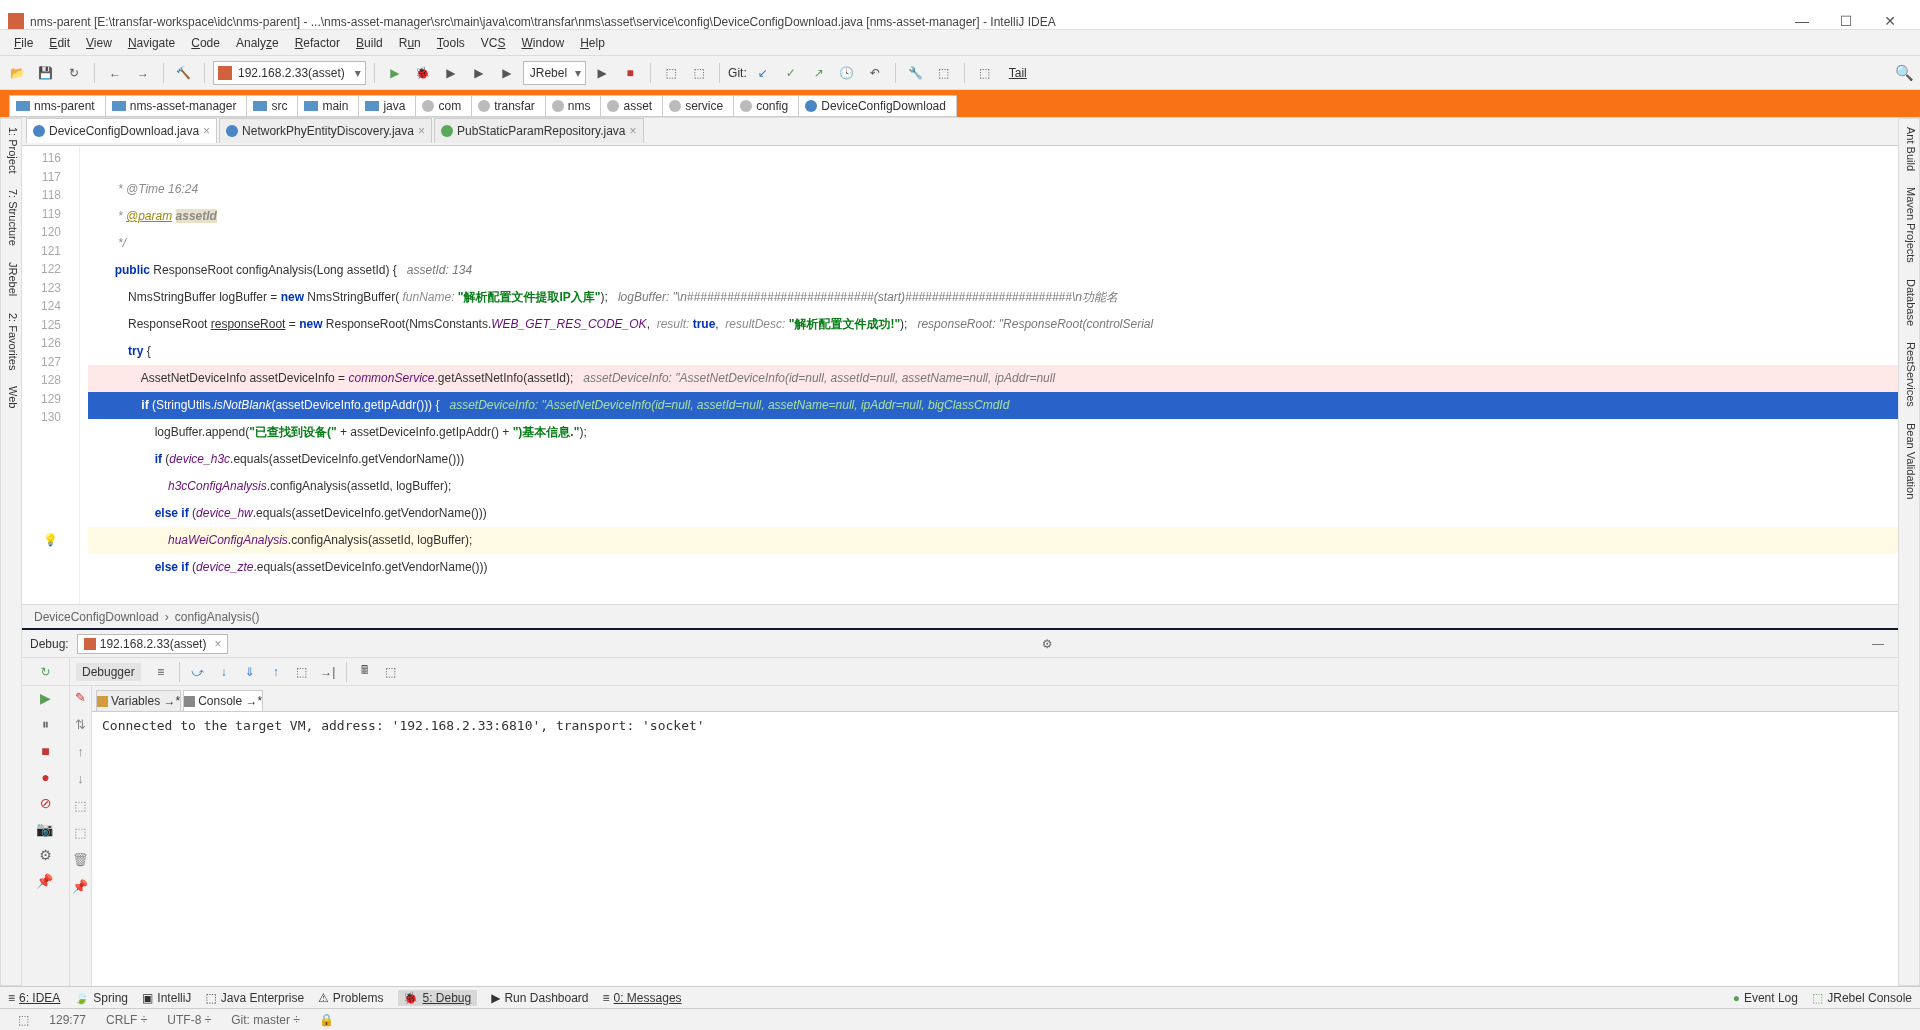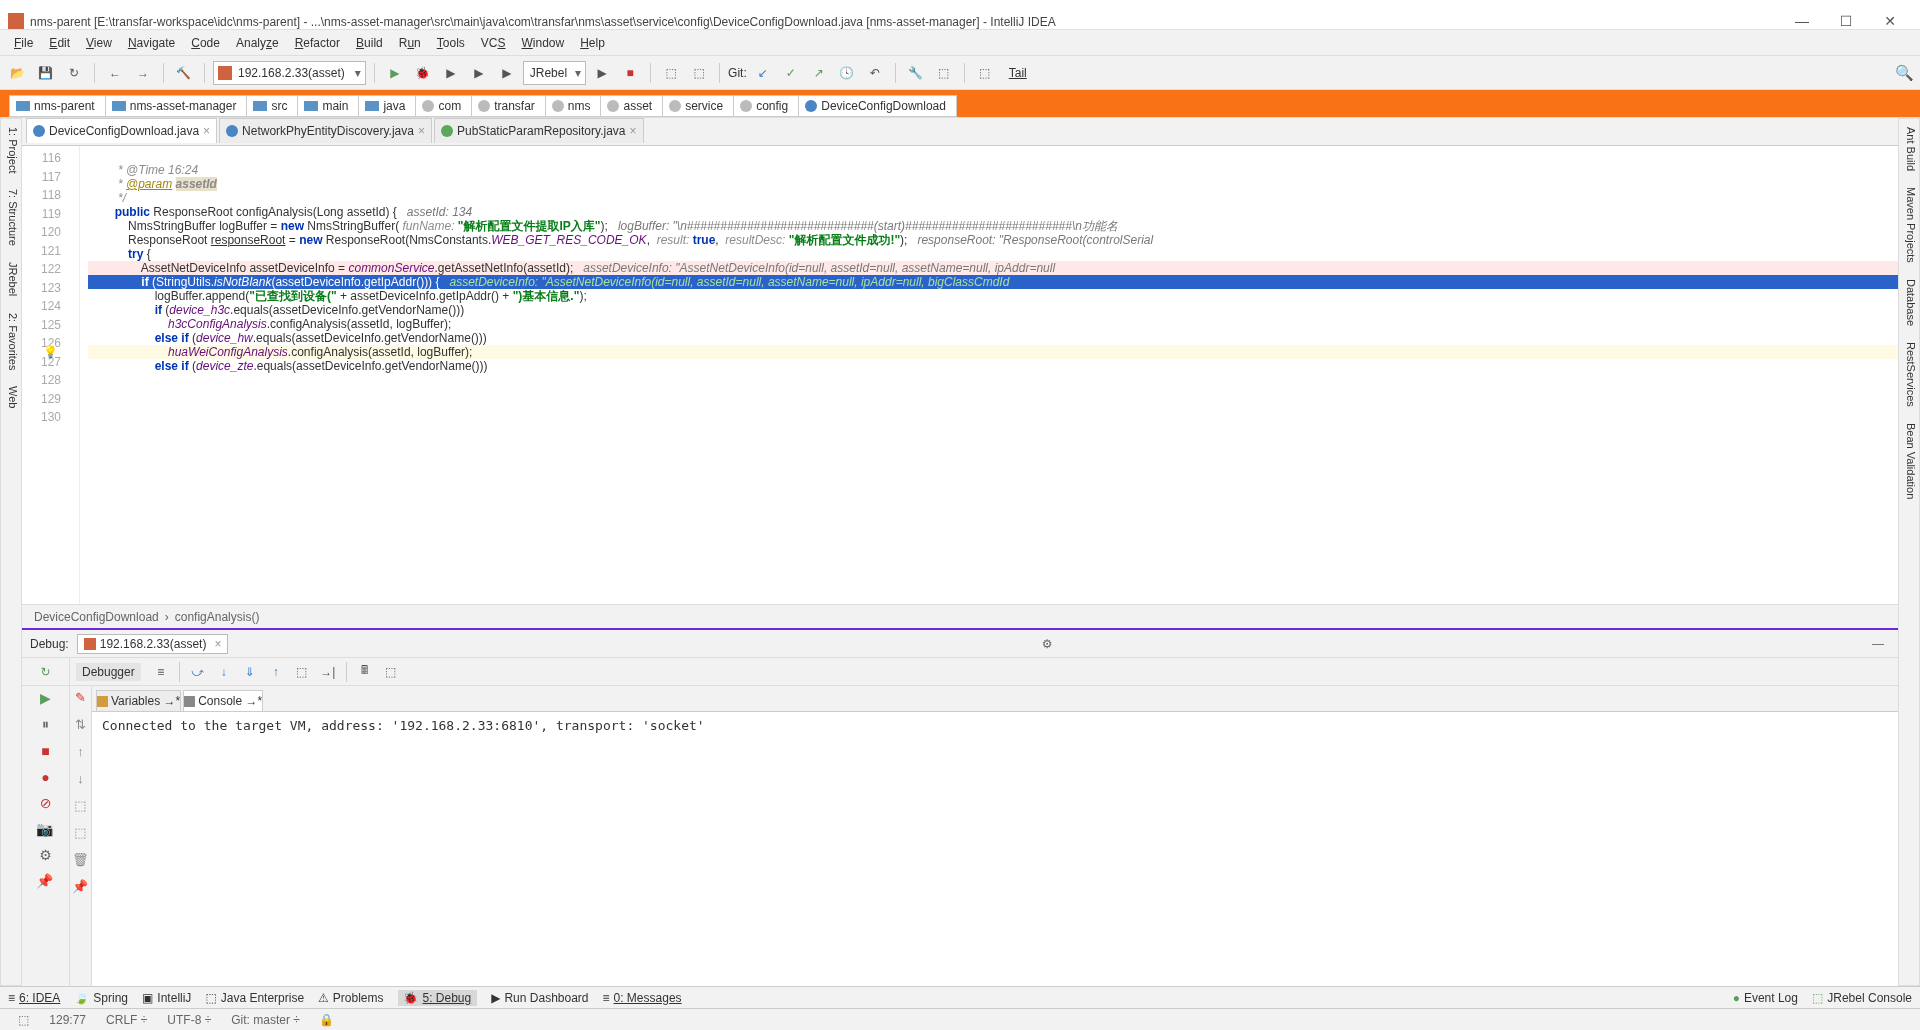--- a/index.html
+++ b/index.html
@@ -31,36 +31,36 @@
 .leftgutter div, .rightgutter div { padding:8px 2px; font-size:11px; cursor:pointer; text-align:center; }
 .center { flex:1; display:flex; flex-direction:column; }
 .edtabs { height:28px; display:flex; align-items:flex-start; background:#f2f2f2; border-bottom:1px solid #ccc; padding-left:4px; gap:2px; }
 .edtab { display:flex; align-items:center; height:25px; padding:0 6px; border:1px solid #ccc; border-bottom:none; background:#ededed; gap:4px; cursor:pointer; }
 .edtab.active { background:#fff; }
 .edtab .tico { width:12px; height:12px; background:#4a86c5; border-radius:50%; }
 .edtab .tico.iface { background:#5aa85a; }
 .edtab .x { color:#999; }
 .editor { flex:1; display:flex; background:#fff; font-family:Consolas,monospace; font-size:13px; overflow:hidden; position:relative; }
 .gutter { width:58px; background:#fff; border-right:1px solid #eee; text-align:right; color:#aaa; padding:3px 18px 0 0; line-height:18.5px; position:relative; }
-.code { flex:1; padding:3px 0 0 8px; line-height:14px; white-space:pre; }
+.code { flex:1; padding:3px 0 0 8px; line-height:27px; white-space:pre; }
 .code .kw { color:#0033b3; font-weight:bold; }
 .code .str { color:#067d17; font-weight:bold; }
 .code .cmt { color:#8c8c8c; font-style:italic; }
 .code .ann { color:#9e880d; font-style:italic; text-decoration:underline; }
 .code .fld { color:#660e7a; font-style:italic; }
 .code .param { color:#8c8c8c; font-style:italic; }
 .code .hint { color:#787878; font-style:italic; }
 .code .const { color:#660e7a; font-style:italic; }
 .code .hl-line { background:#fffae3; display:inline-block; width:100%; }
 .code .sel-line { background:#2962c9; color:#fff; display:inline-block; width:100%; }
 .code .sel-line .hint { color:#a8e0a0; }
 .code .bp-line { background:#ffe8e8; display:inline-block; width:100%; }
 .code .bulb { position:absolute; left:0; width:57px; text-align:center; color:#e8a33d; }
 .crumbbar { height:24px; border-top:1px solid #ddd; display:flex; align-items:center; padding:0 12px; color:#666; gap:6px; }
-.debugpanel { border-top:2px solid #6d28d9; background:#f2f2f2; display:flex; flex-direction:column; }
+.debugpanel { border-top:2px solid #0f172a; background:#f2f2f2; display:flex; flex-direction:column; }
 .dbghdr { height:28px; display:flex; align-items:center; border-bottom:1px solid #ddd; padding:0 8px; }
 .dbghdr .lbl { font-weight:normal; margin-right:8px; }
 .dbghdr .cfg { display:flex; align-items:center; padding:2px 6px; border:1px solid #bbb; background:#fff; gap:4px; }
 .dbghdr .cfg:before { content:""; width:12px; height:12px; background:#d1623f; }
 .dbghdr .cfg .x { color:#999; margin-left:4px; }
 .dbghdr .gear { margin-left:auto; cursor:pointer; color:#666; padding:0 6px; }
 .dbgtools { height:28px; display:flex; align-items:center; border-bottom:1px solid #ddd; }
 .dbgtools .left { width:48px; border-right:1px solid #ddd; height:100%; display:flex; align-items:center; justify-content:center; color:#5a9e5a; }
 .dbgtools .rest { display:flex; align-items:center; padding:0 6px; gap:2px; }
 .dbgtools .lbl2 { padding:2px 6px; background:#e4e4e4; margin-right:6px; }

